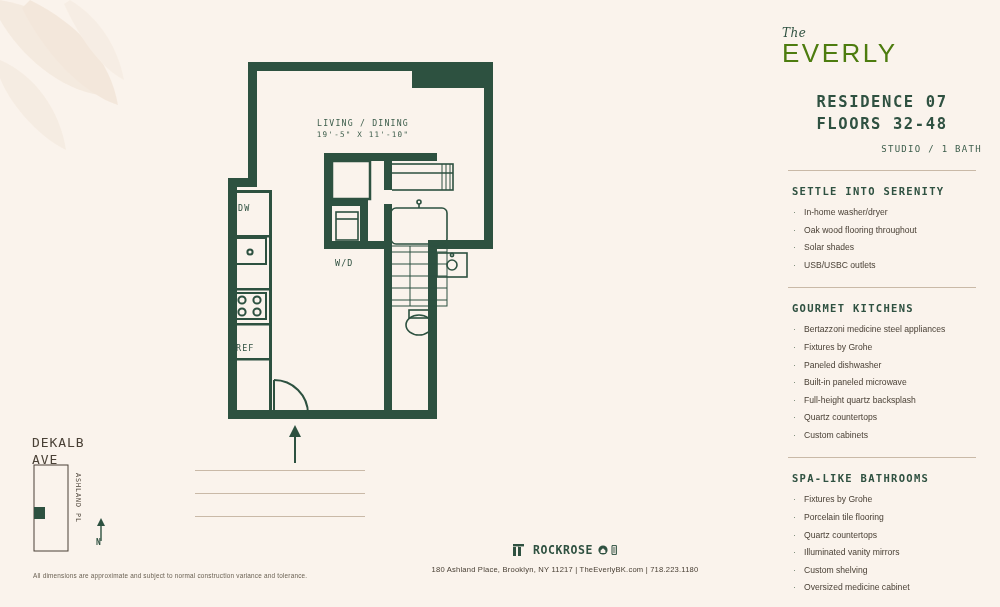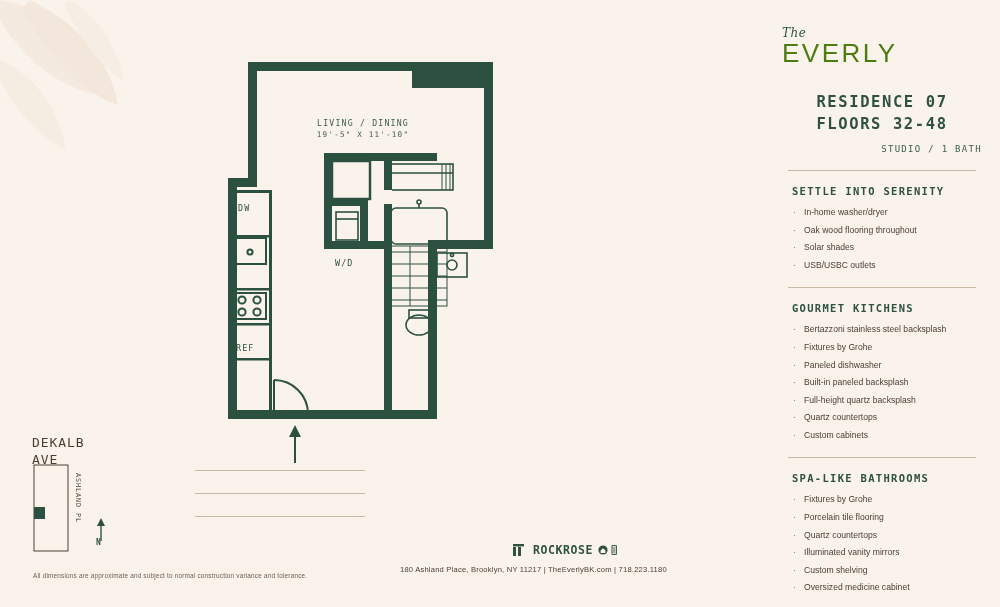--- a/index.html
+++ b/index.html
@@ -132,21 +132,21 @@
     color: #2f5141;
     font-weight: bold;
   }
 
   
   .disclaimer {
     position: absolute; left: 33px; top: 572px;
     font-size: 6.4px; color: #6b6254; letter-spacing: 0.2px;
   }
   .footer-center {
-    position: absolute; left: 400px; top: 543px; width: 330px; 
+    position: absolute; left: 400px; top: 543px; width: 330px; text-align: center;
   }
   .rockrose {
     display: flex; align-items: center; justify-content: center; gap: 5px;
     margin-bottom: 8px;
   }
   .rockrose-name {
     font-family: "DejaVu Sans Mono", monospace;
     font-size: 11.5px; font-weight: bold; color: #2f5141; letter-spacing: 0.6px;
   }
   .footer-addr {
@@ -375,33 +375,33 @@
         <span>USB/USBC outlets</span>
       </div>
     </div>
 
     <div class="divider"></div>
 
     <div class="sect">
       <div class="sect-title">GOURMET KITCHENS</div>
       <div class="feature">
         <span class="dot">·</span>
-        <span>Bertazzoni stainless steel backsplash</span>
+        <span>Bertazzoni medicine steel appliances</span>
       </div>
       <div class="feature">
         <span class="dot">·</span>
         <span>Fixtures by Grohe</span>
       </div>
       <div class="feature">
         <span class="dot">·</span>
         <span>Paneled dishwasher</span>
       </div>
       <div class="feature">
         <span class="dot">·</span>
-        <span>Built-in paneled backsplash</span>
+        <span>Built-in paneled microwave</span>
       </div>
       <div class="feature">
         <span class="dot">·</span>
         <span>Full-height quartz backsplash</span>
       </div>
       <div class="feature">
         <span class="dot">·</span>
         <span>Quartz countertops</span>
       </div>
       <div class="feature">

